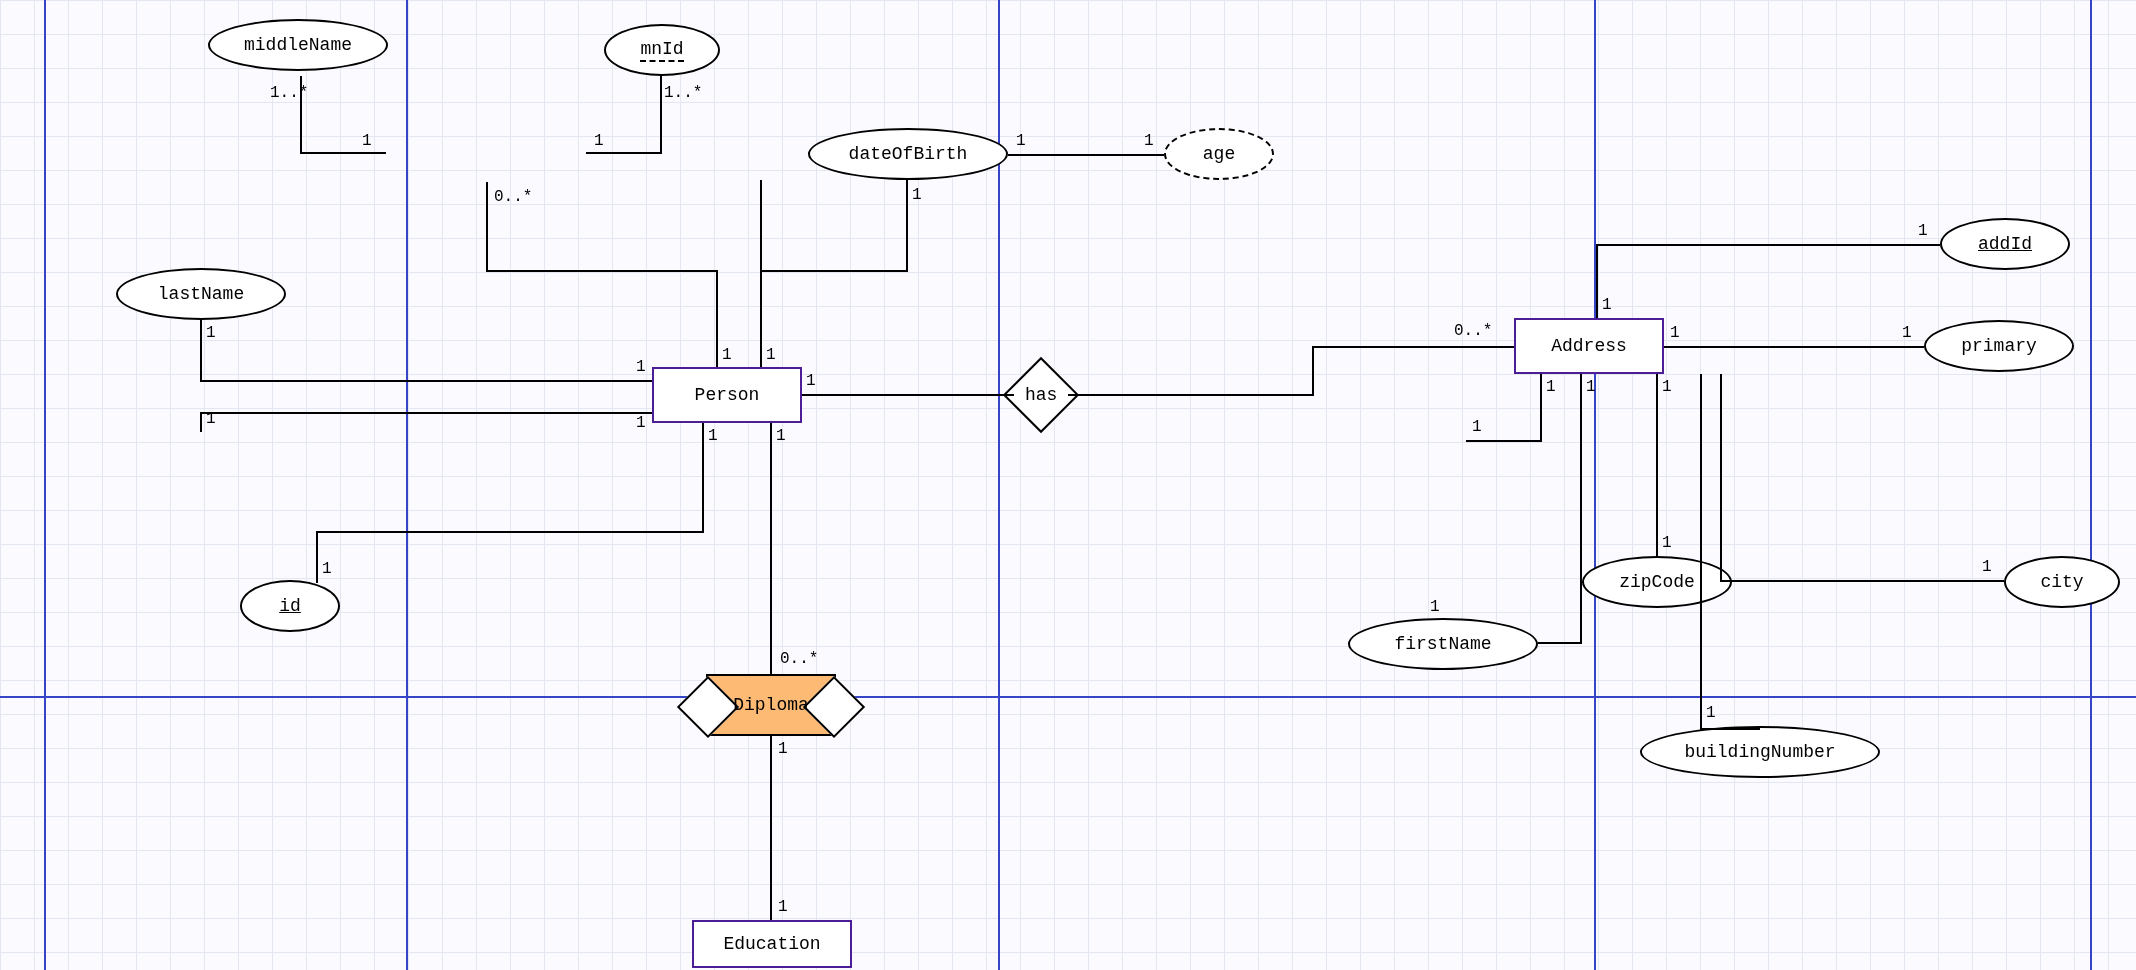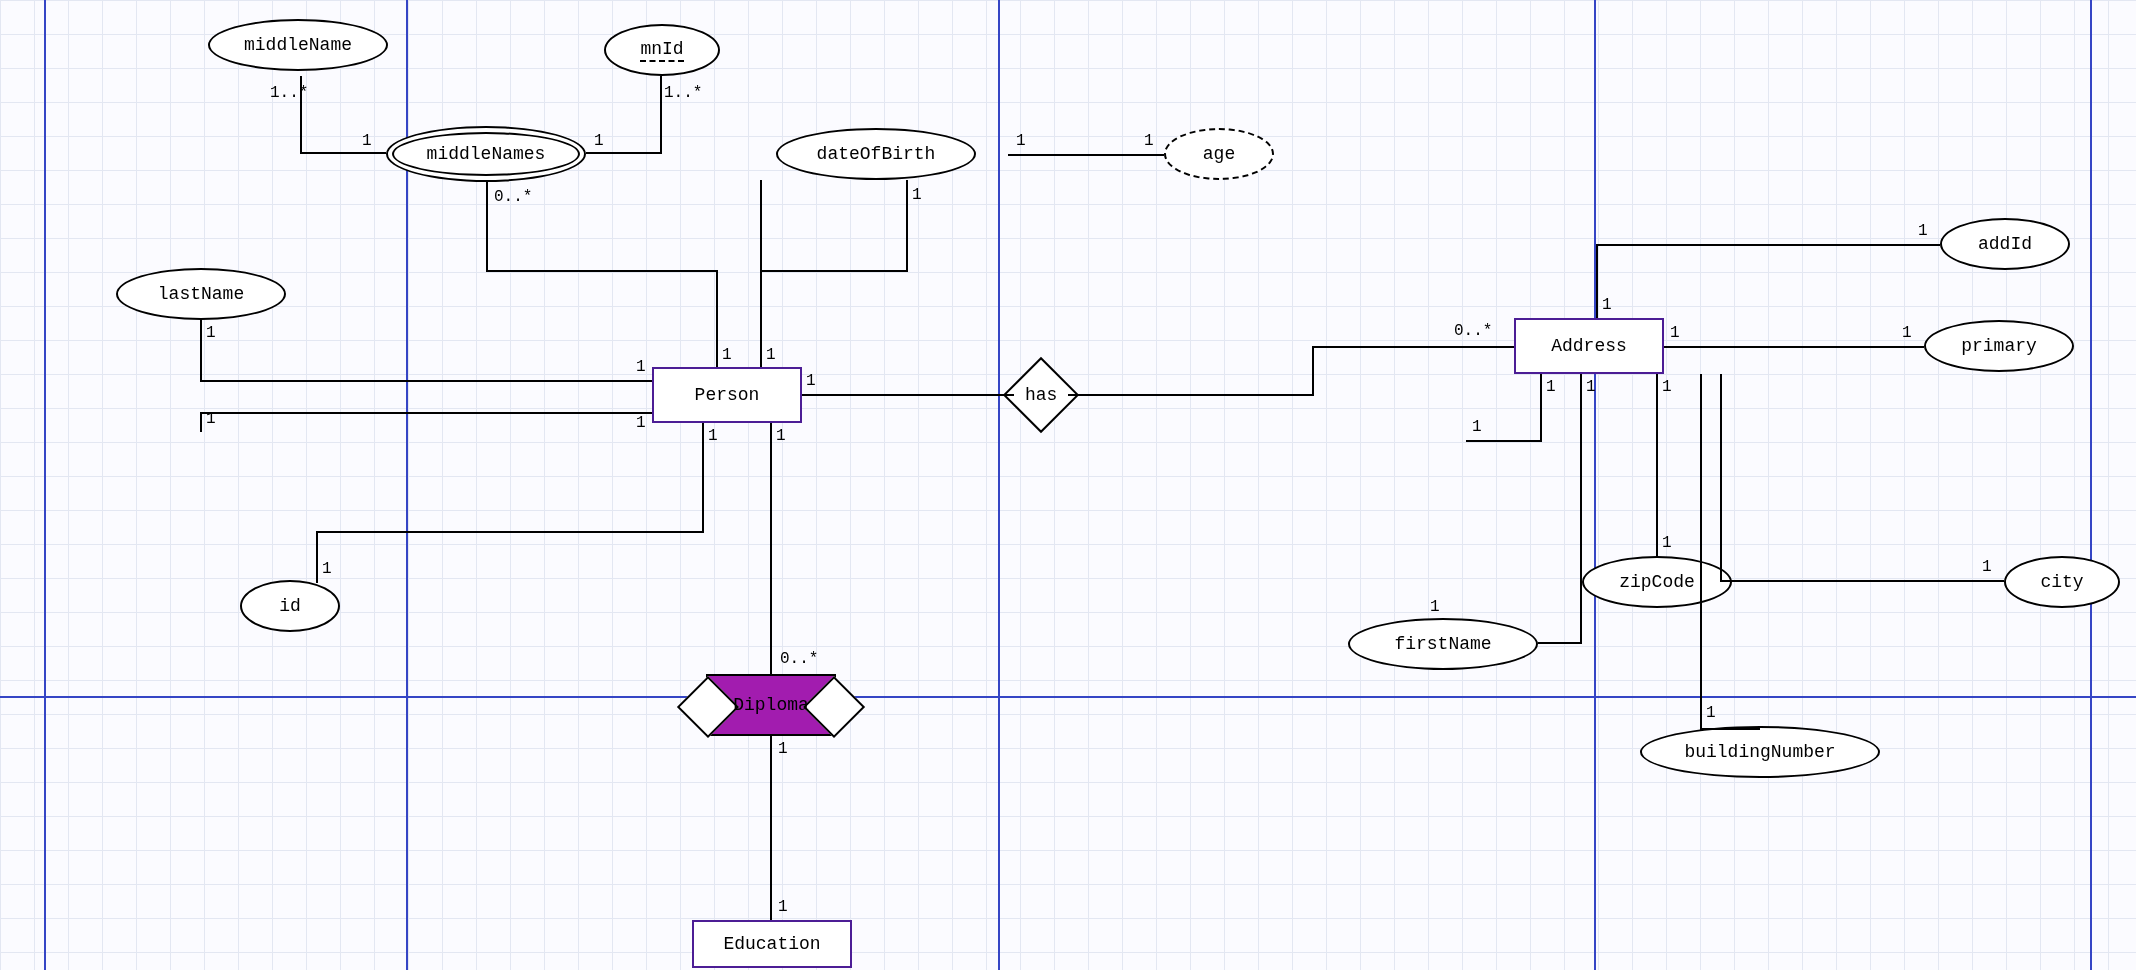--- a/index.html
+++ b/index.html
@@ -82,34 +82,34 @@
     border: 2px solid #000;
     transform: rotate(45deg);
     background: #fff;
   }
   .diamond .lbl {
     transform: rotate(-45deg);
     white-space: nowrap;
   }
   .assoc-entity {
     border: 2px solid #000;
-    background: #a21caf;
+    background: #fdba74;
   }
   .assoc-entity .dia {
     position: absolute;
     border: 2px solid #000;
     background: #fff;
     transform: rotate(45deg);
     box-sizing: border-box;
   }
   .assoc-entity .lbl {
     position: relative;
     z-index: 2;
   }
-  .underline { }
+  .underline { text-decoration: underline; }
   .dashed-underline {
     border-bottom: 2px dashed #000;
     padding-bottom: 1px;
   }
 
   
   .seg {
     position: absolute;
     background: #000;
   }
@@ -135,35 +135,30 @@
 <div class="vline" style="left:1594px"></div>
 <div class="vline" style="left:2090px"></div>
 <div class="hline" style="top:696px"></div>
 
 <div class="stage">
 
   <div class="entity" style="left:652px; top:367px; width:150px; height:56px;">
     <span>Person</span>
   </div>
 
-  <div class="double-ellipse" style="left:386px; top:126px; width:200px; height:56px;">
-    <div class="inner">
-        <span>middleNames</span>
-      </div>
-  </div>
 
   <div class="ellipse" style="left:208px; top:19px; width:180px; height:52px;">
     <span>middleName</span>
   </div>
 
   <div class="ellipse" style="left:604px; top:24px; width:116px; height:52px;">
     <span class="dashed-underline">mnId</span>
   </div>
 
-  <div class="ellipse" style="left:776px; top:128px; width:200px; height:52px;">
+  <div class="ellipse" style="left:808px; top:128px; width:200px; height:52px;">
     <span>dateOfBirth</span>
   </div>
 
   <div class="dashed-ellipse" style="left:1164px; top:128px; width:110px; height:52px;">
     <span>age</span>
   </div>
 
   <div class="ellipse" style="left:116px; top:268px; width:170px; height:52px;">
     <span>lastName</span>
   </div>

